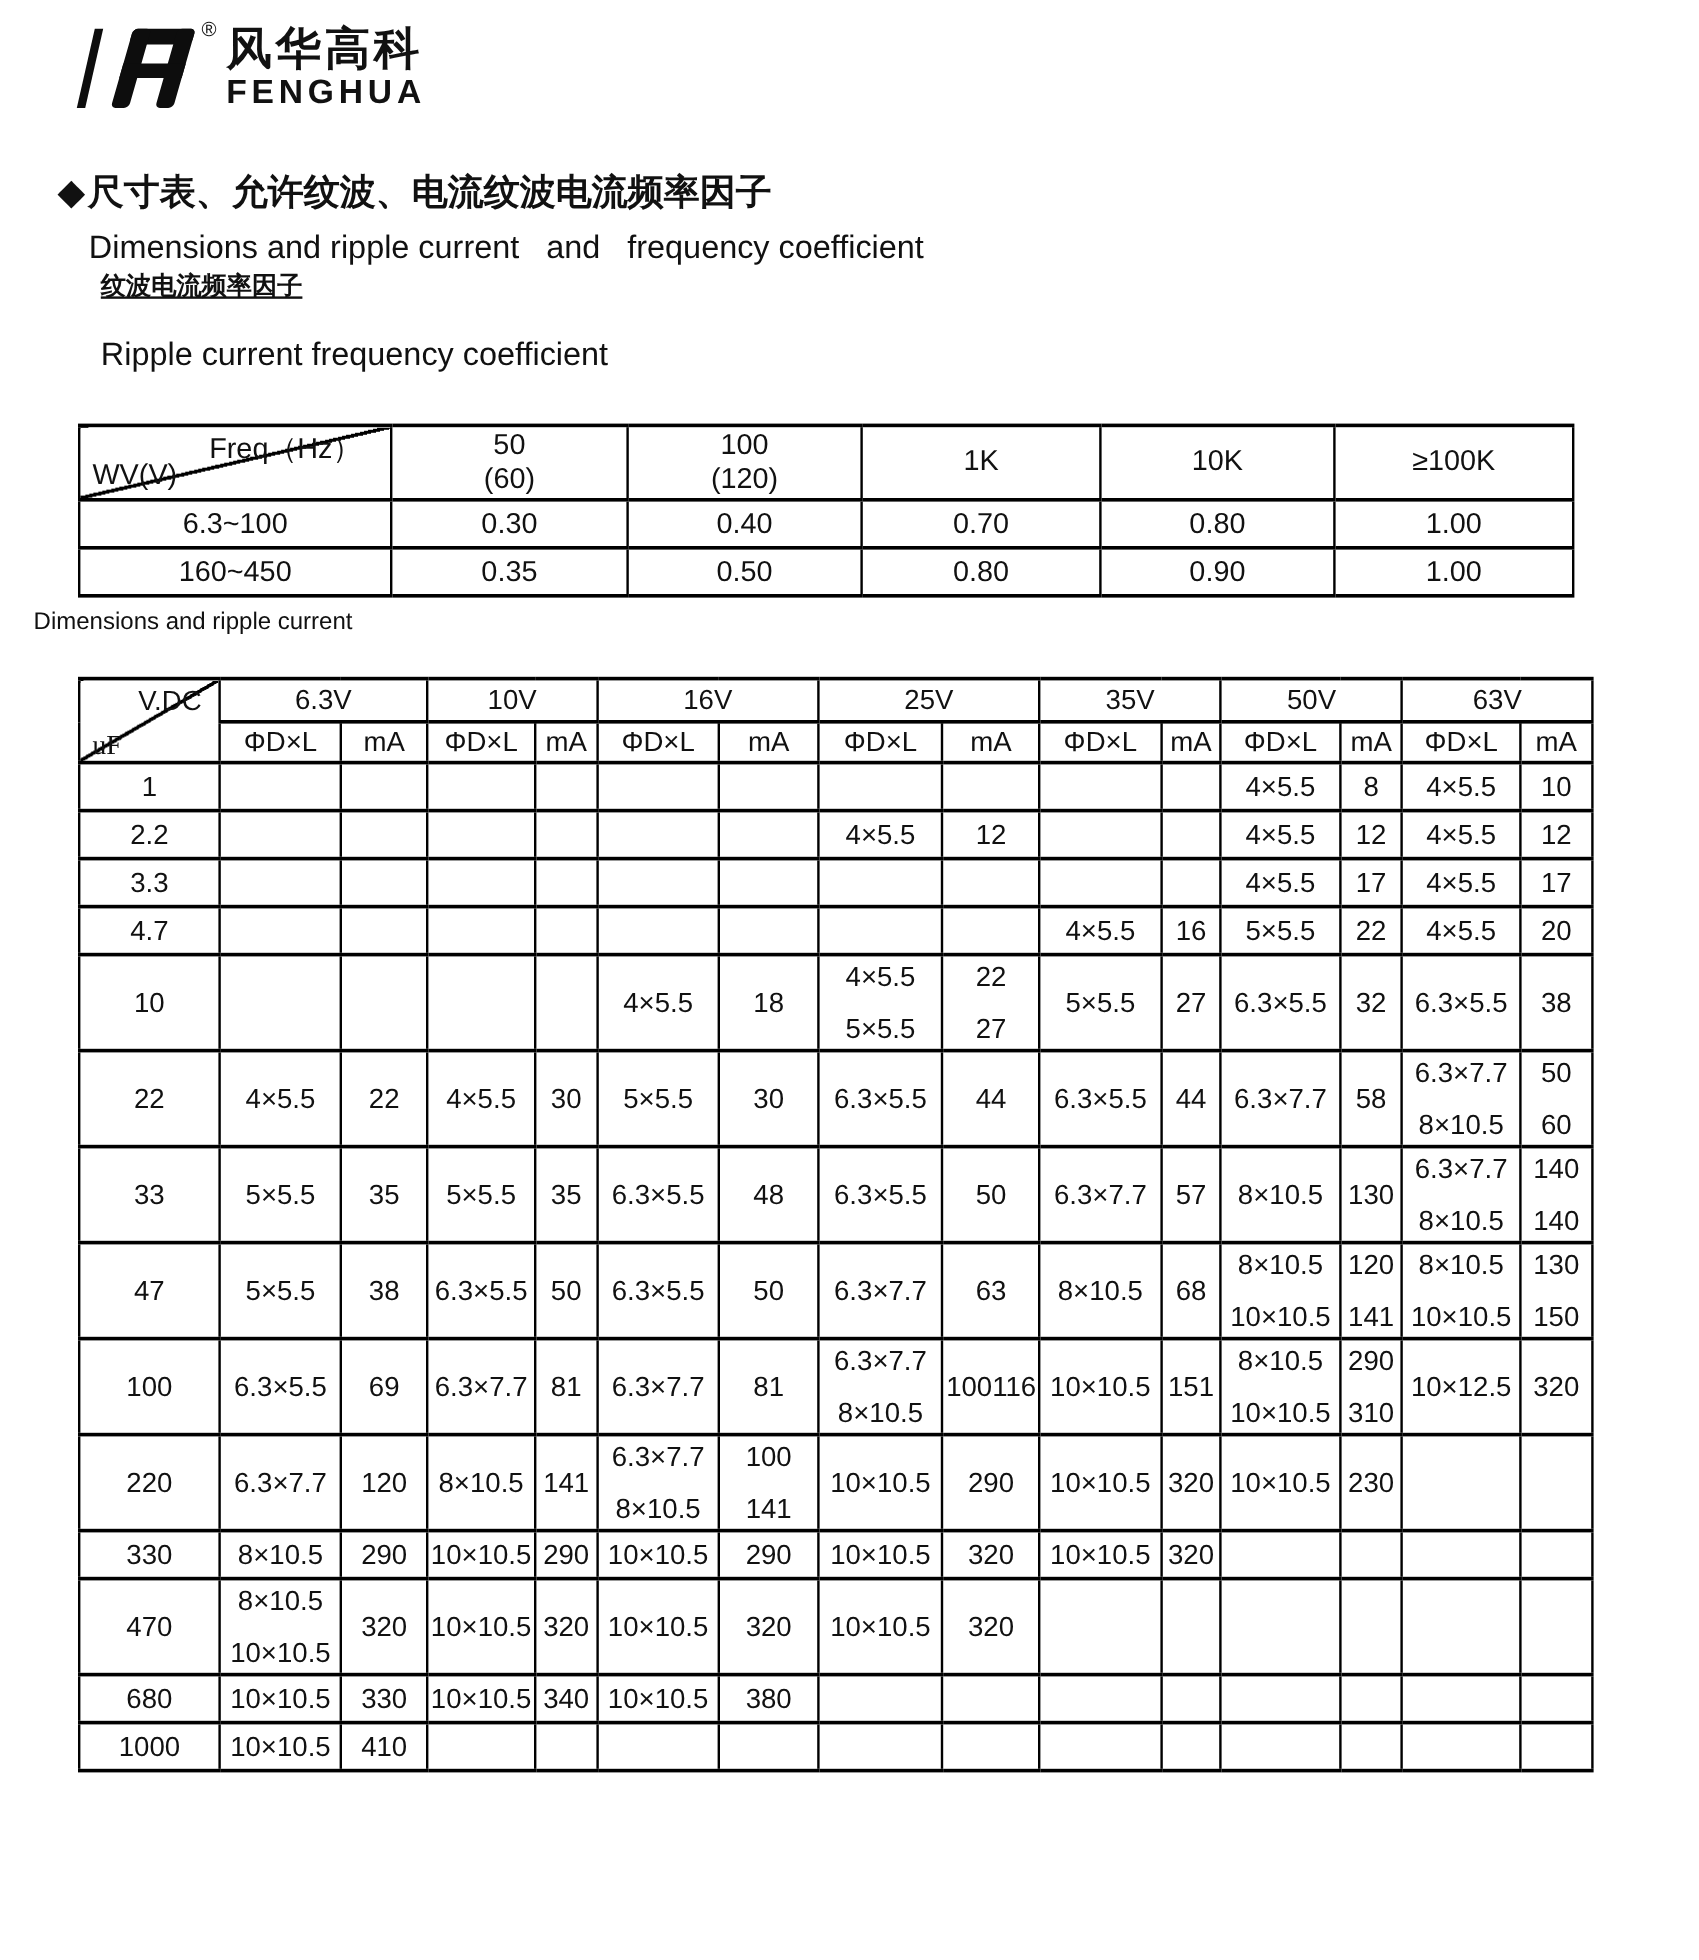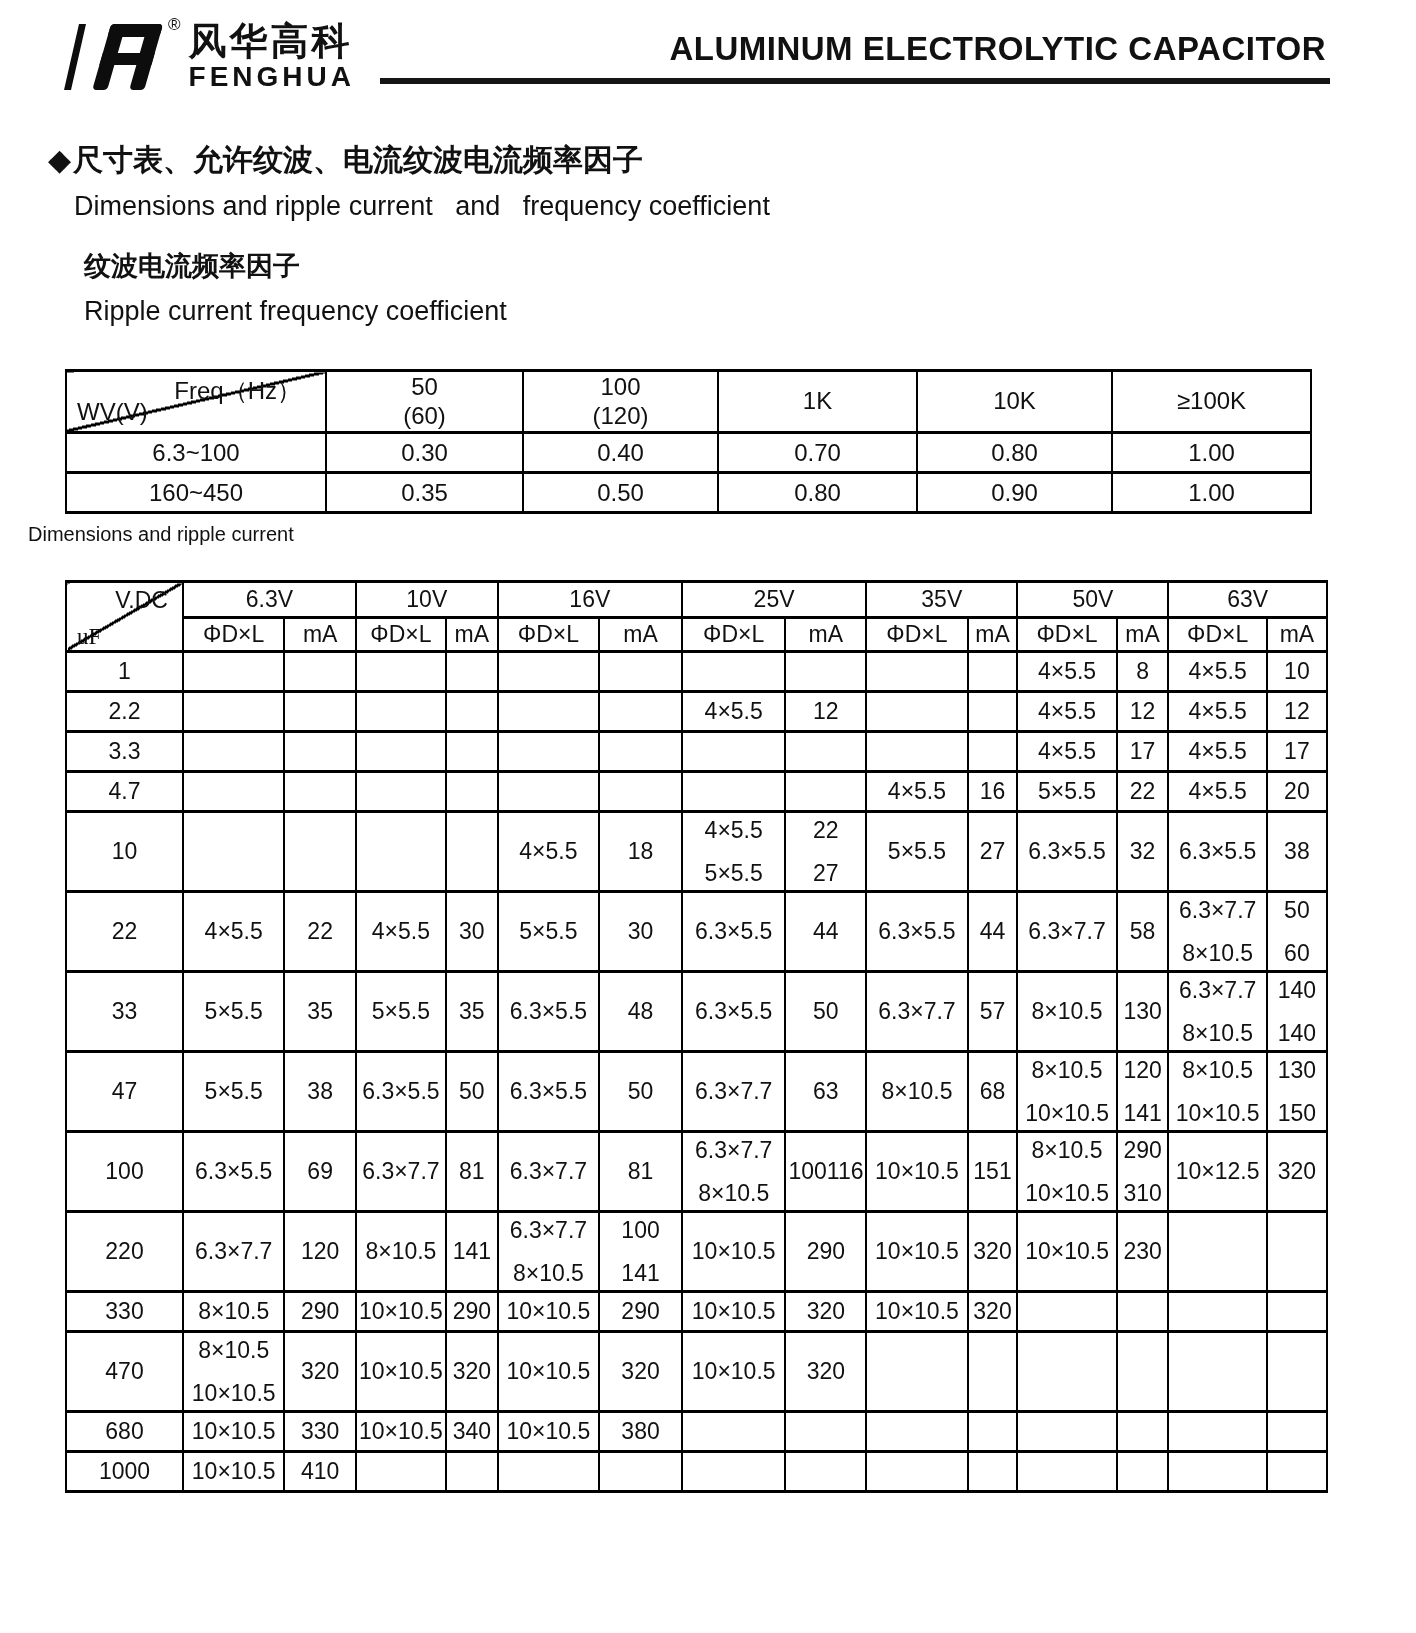--- a/index.html
+++ b/index.html
@@ -23,22 +23,22 @@
   .logo-cn { font-size: 38px; font-weight: bold; letter-spacing: 3px; line-height: 1.05; white-space: nowrap; }
   .logo-en { font-size: 28px; font-weight: bold; letter-spacing: 4px; line-height: 1.1; }
   .title-block { flex: 1; margin-left: 28px; }
   .doc-title { margin: 16px 4px 10px 0; font-size: 33px; font-weight: bold; text-align: right; letter-spacing: 0.5px; white-space: nowrap; }
   .title-rule { height: 6px; background: #151515; }
 
   
   .sec1-heading { margin: 40px 0 0 48px; font-size: 30px; font-weight: bold; }
   .sec1-bullet { margin-right: 2px; }
   .sub-en { margin: 10px 0 0 74px; font-size: 27px; white-space: pre-wrap; }
-  .sub-cn { margin: 26px 0 0 84px; font-size: 27px; font-weight: 600; }
-  .sub-en2 { margin: 12px 0 0 84px; font-size: 27px; }
+  .sub-cn { margin: 2px 0 0 84px; font-size: 21px; font-weight: 600; text-decoration: underline; }
+  .sub-en2 { margin: 28px 0 0 84px; font-size: 27px; }
   .sec2-cn { margin: 34px 0 0 52px; font-size: 28px; font-weight: 600; }
   .sec2-en { margin: 9px 0 0 28px; font-size: 20px; }
 
   
   table { border-collapse: collapse; table-layout: fixed; text-align: center; }
   th, td {
     border-style: solid; border-color: #000;
     border-width: 3px 2px;            
     font-weight: normal; padding: 0 2px;
     overflow: hidden;
@@ -83,24 +83,20 @@
             <rect x="99" y="10" width="15" height="66" rx="4"></rect>
             <rect x="62" y="39" width="52" height="12"></rect>
           </g>
         </g>
       </svg>
       <span class="reg">®</span>
       <div class="logo-text">
         <div class="logo-cn">风华高科</div>
         <div class="logo-en">FENGHUA</div>
       </div>
-    </div>
-    <div class="title-block">
-      <div class="doc-title">ALUMINUM ELECTROLYTIC CAPACITOR</div>
-      <div class="title-rule"></div>
     </div>
   </div>
 
   <div class="sec1-heading">
     <span class="sec1-bullet">◆</span><span>尺寸表、允许纹波、电流纹波电流频率因子</span>
   </div>
   <div class="sub-en">Dimensions and ripple current   and   frequency coefficient</div>
   <div class="sub-cn">纹波电流频率因子</div>
   <div class="sub-en2">Ripple current frequency coefficient</div>
 

